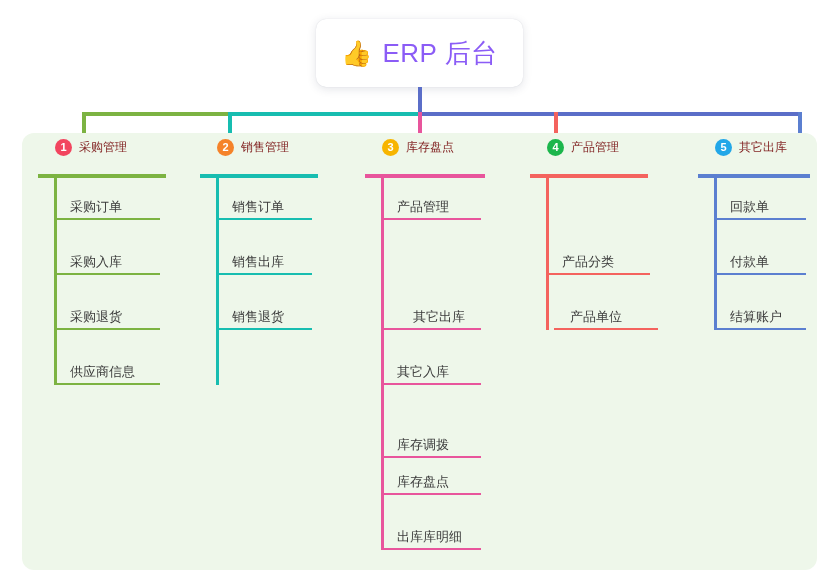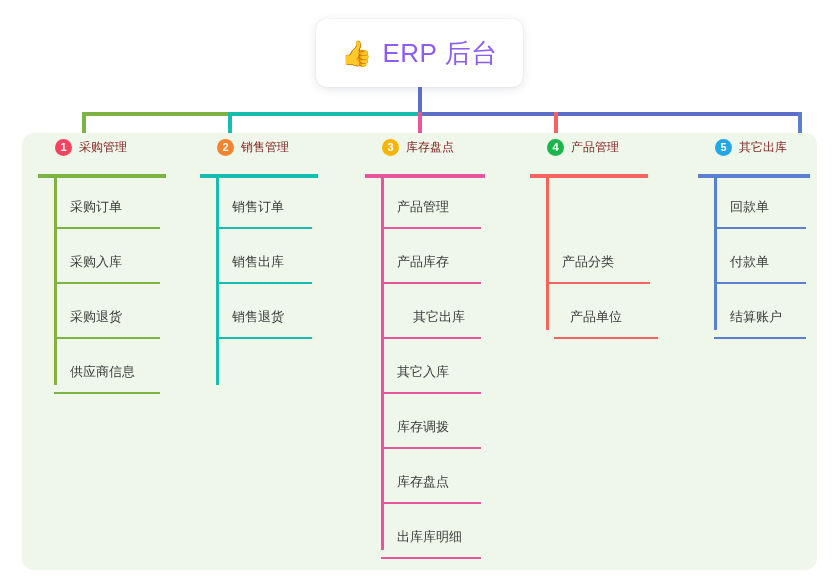--- a/index.html
+++ b/index.html
@@ -125,21 +125,21 @@
 
   .leaf {
     position: absolute;
     left: 16px;
   }
   .leaf-label {
     font-size: 13px;
     color: #3b3b3b;
     white-space: nowrap;
     padding-left: 16px;
-    padding-bottom: 11px;
+    padding-bottom: 2px;
     display: block;
   }
   .leaf-rule {
     height: 2px;
     width: 100%;
   }
 </style>
 </head>
 <body>
 
@@ -212,33 +212,29 @@
         <div class="col-head">
           <span class="badge" style="background: rgb(247, 181, 0);">3</span>
           <span class="col-title">库存盘点</span>
         </div>
         <div class="col-rule" style="width: 120px; background: rgb(232, 85, 156);"></div>
         <div class="col-trunk" style="height: 376px; background: rgb(232, 85, 156);"></div>
         <div class="leaf" style="top: 65px; width: 100px;">
           <span class="leaf-label">产品管理</span>
           <div class="leaf-rule" style="background: rgb(232, 85, 156);"></div>
         </div>
-        <div class="leaf" style="top: 120px; width: 100px;">
-          <span class="leaf-label">产品库存</span>
-          <div class="leaf-rule" style="background: rgb(232, 85, 156);"></div>
-        </div>
         <div class="leaf" style="top: 175px; width: 100px; text-align: center;">
           <span class="leaf-label">其它出库</span>
           <div class="leaf-rule" style="background: rgb(232, 85, 156);"></div>
         </div>
         <div class="leaf" style="top: 230px; width: 100px;">
           <span class="leaf-label">其它入库</span>
           <div class="leaf-rule" style="background: rgb(232, 85, 156);"></div>
         </div>
-        <div class="leaf" style="top: 285px; width: 100px;">
+        <div class="leaf" style="top: 303px; width: 100px;">
           <span class="leaf-label">库存调拨</span>
           <div class="leaf-rule" style="background: rgb(232, 85, 156);"></div>
         </div>
         <div class="leaf" style="top: 340px; width: 100px;">
           <span class="leaf-label">库存盘点</span>
           <div class="leaf-rule" style="background: rgb(232, 85, 156);"></div>
         </div>
         <div class="leaf" style="top: 395px; width: 100px;">
           <span class="leaf-label">出库库明细</span>
           <div class="leaf-rule" style="background: rgb(232, 85, 156);"></div>

